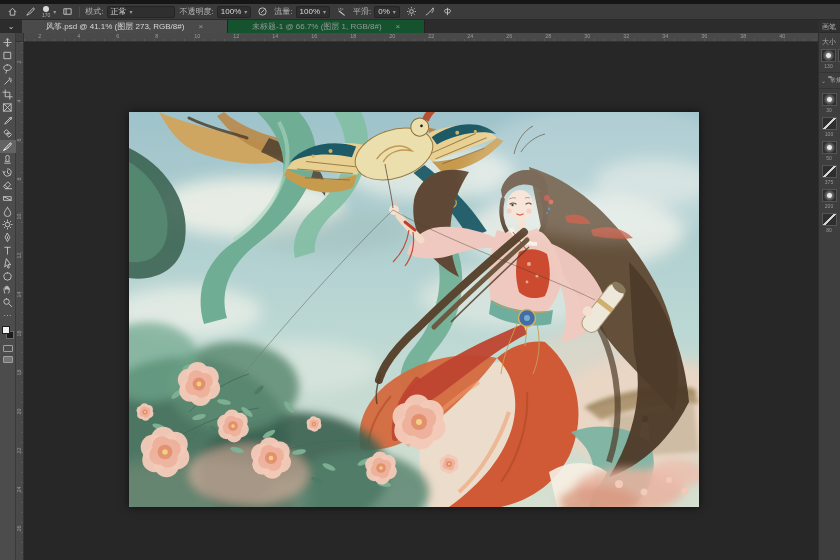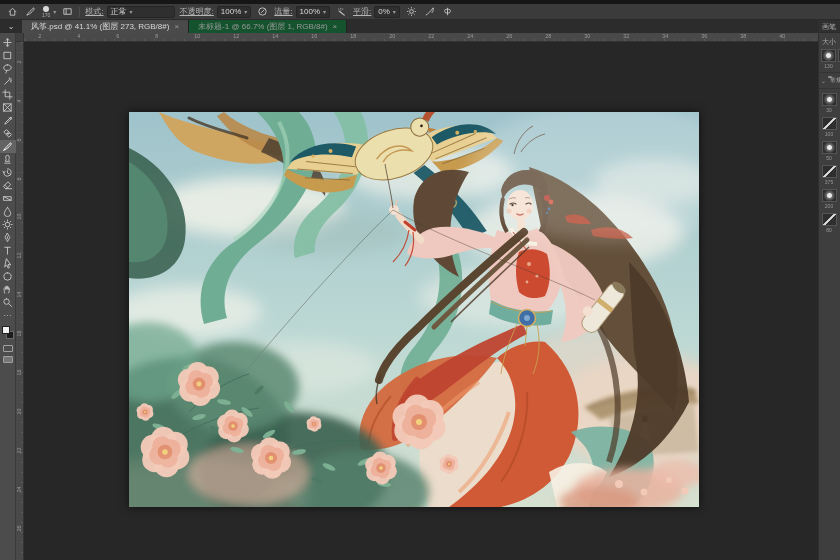--- a/index.html
+++ b/index.html
@@ -12,35 +12,35 @@
     overflow:hidden; white-space:nowrap; }
 
   
   .optionsbar { position:absolute; left:0; top:4px; width:840px; height:16px; background:#3b3b3b;
     border-bottom:1px solid #2a2a2a; display:flex; align-items:center; gap:5px; padding:0 6px;
     color:#c9c9c9; font-size:8px; }
   .ob-icon { width:13px; height:13px; display:flex; align-items:center; justify-content:center; flex:0 0 auto; }
   .ob-icon svg { display:block; }
   .ob-sep { width:1px; height:10px; background:#4d4d4d; flex:0 0 auto; }
   .ob-group { display:flex; align-items:center; gap:3px; flex:0 0 auto; }
-  .ob-label { color:#b5b5b5;text-decoration:underline; }
+  .ob-label { color:#b5b5b5; }
   .ob-field { background:#2f2f2f; border:1px solid #252525; border-radius:2px; color:#dadada;
     padding:0 3px; height:12px; line-height:11px; display:flex; align-items:center; gap:3px; }
   .ob-field.wide { min-width:68px; }
   .caret { font-size:6px; color:#9a9a9a; line-height:1; }
   .brush-preview { display:flex; flex-direction:column; align-items:center; line-height:1; }
   .brush-preview .dot { width:6px; height:6px; border-radius:50%; background:#d8d8d8; }
   .brush-preview .num { font-size:5px; color:#b0b0b0; margin-top:1px; }
 
   
   .tabbar { position:absolute; left:0; top:20px; width:818px; height:13px; background:#2c2c2c;
     display:flex; align-items:flex-end; }
   .tab-chevron { width:22px; height:13px; display:flex; align-items:center; justify-content:center;
     color:#cccccc; font-size:8px; }
-  .tab { height:13px; display:flex; align-items:center; gap:5px; padding:0 9px; font-size:8px;
+  .tab { height:13px; display:flex; align-items:center; gap:14px; padding:0 24px; font-size:8px;
     border-right:1px solid #222; white-space:nowrap; overflow:hidden;text-align:right; }
   .tab.active { background:#4a4a4a; color:#d8d8d8; }
   .tab.inactive { background:#14532d; color:#989898; }
   .tab .x { color:#9a9a9a; font-size:8px; }
 
   
   .toolbar { position:absolute; left:0; top:33px; width:16px; height:527px; background:#4c4c4c;
     border-right:1px solid #3a3a3a; display:flex; flex-direction:column; align-items:center; padding-top:3px; }
   .tool { width:16px; height:13px; display:flex; align-items:center; justify-content:center; }
   .tool.active { background:#636363; }

